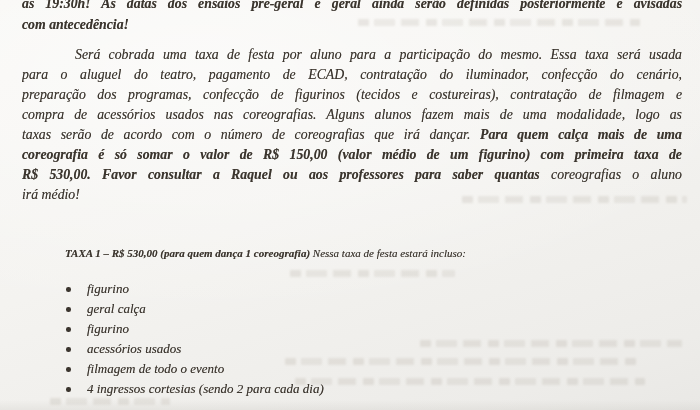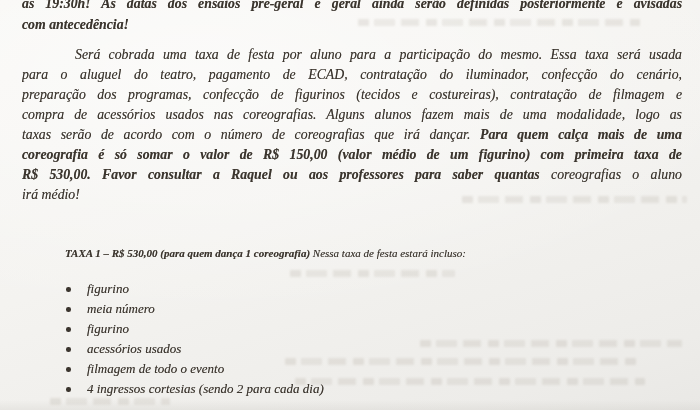--- a/index.html
+++ b/index.html
@@ -125,21 +125,21 @@
       <div class="line"><span>taxas serão de acordo com o número de coreografias que irá dançar. </span><b>Para quem calça mais de uma</b></div>
       <div class="line bold">coreografia é só somar o valor de R$ 150,00 (valor médio de um figurino) com primeira taxa de</div>
       <div class="line"><b>R$ 530,00. Favor consultar a Raquel ou aos professores para saber quantas </b><span>coreografias o aluno</span></div>
       <div class="line nojust">irá médio!</div>
     </div>
 
     <div class="taxa-line"><b>TAXA 1 – R$ 530,00 (para quem dança 1 coreografia) </b><span>Nessa taxa de festa estará incluso:</span></div>
 
     <ul class="bullets">
       <li class="bullet-item"><span class="bullet-dot"></span><span>figurino</span></li>
-      <li class="bullet-item"><span class="bullet-dot"></span><span>meia número</span></li>
+      <li class="bullet-item"><span class="bullet-dot"></span><span>geral calça</span></li>
       <li class="bullet-item"><span class="bullet-dot"></span><span>figurino</span></li>
       <li class="bullet-item"><span class="bullet-dot"></span><span>acessórios usados</span></li>
       <li class="bullet-item"><span class="bullet-dot"></span><span>filmagem de todo o evento</span></li>
       <li class="bullet-item"><span class="bullet-dot"></span><span>4 ingressos cortesias (sendo 2 para cada dia)</span></li>
     </ul>
 
   </div>
 
   <div class="ghost g1"></div>
   <div class="ghost g2"></div>

